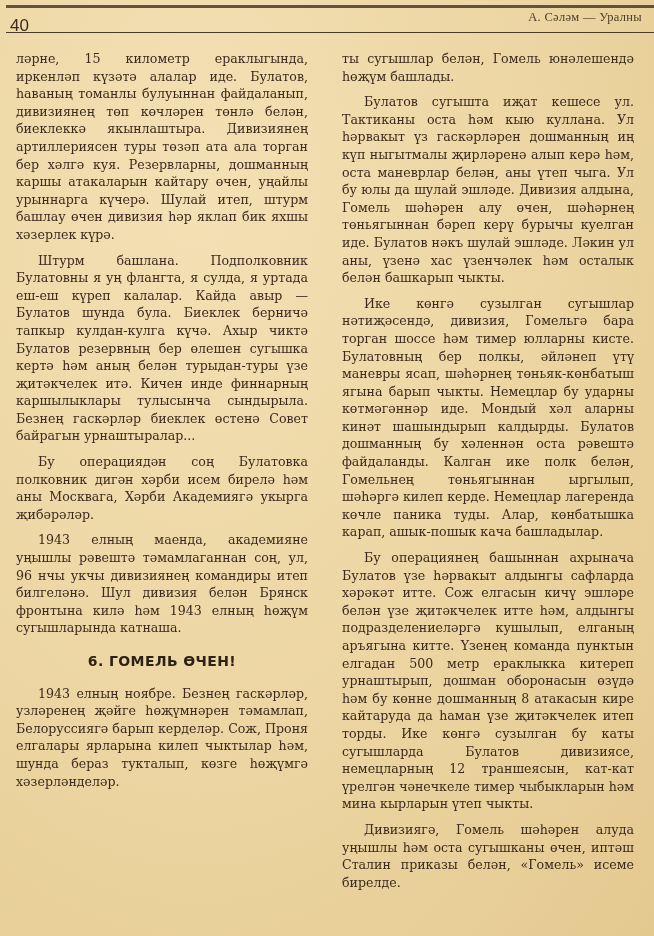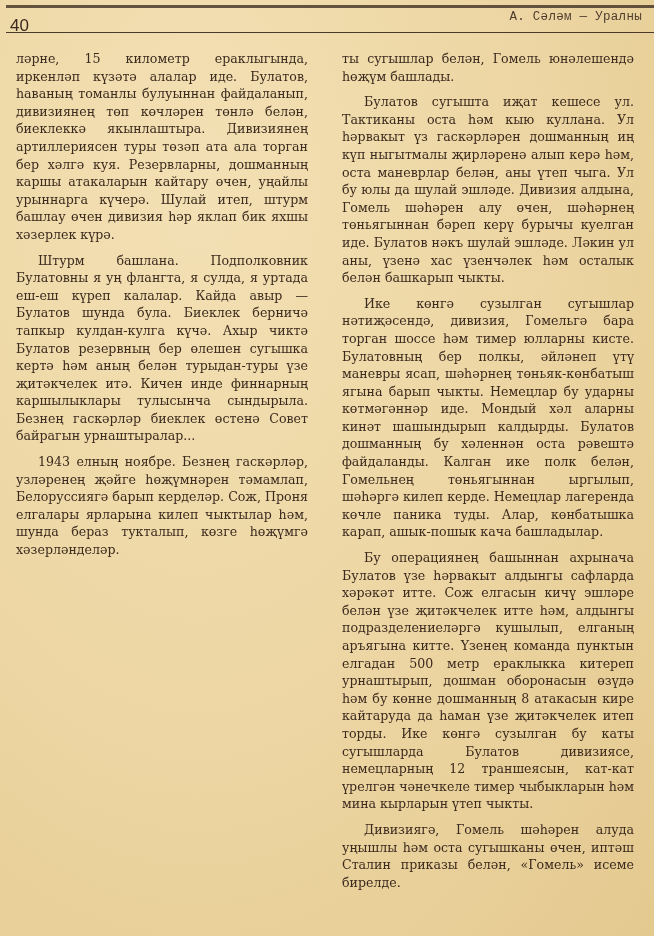--- a/index.html
+++ b/index.html
@@ -7,21 +7,21 @@
     width: 654px; height: 936px; overflow: hidden;
     background: #efd9a8;
     background-image: radial-gradient(ellipse at 30% 20%, #f3e0b4 0%, #ecd5a2 55%, #e4c98f 100%);
     font-family: "DejaVu Serif", serif;
     color: #3b2a1e;
     position: relative;
   }
   .page { position: absolute; left: 0; top: 0; width: 654px; height: 936px; }
   .header { position: absolute; left: 6px; top: 0; width: 648px; height: 36px; }
   .rule-top { position: absolute; left: 0; right: 0; top: 5px; height: 3px; background: #4a3a2c; opacity: 0.85; }
-  .running-title { position: absolute; right: 12px; top: 10px; font-size: 12.5px; letter-spacing: 0.3px; color: #4e3d2e; font-family: Liberation Mono, monospace; }
+  .running-title { position: absolute; right: 12px; top: 10px; font-size: 12.5px; letter-spacing: 0.3px; color: #4e3d2e; font-family: Liberation Serif, serif; }
   .page-number { position: absolute; left: 4px; top: 16px; font-size: 17px; color: #3b2a1e; font-family: "Liberation Sans", sans-serif; }
   .rule-bottom { position: absolute; left: 0; right: 0; top: 32px; height: 1px; background: #4a3a2c; }
   .col { position: absolute; top: 42px; width: 308px; font-size: 12.6px; line-height: 17.6px; text-align: justify; hyphens: manual; }
   .col-left { left: 8px; }
   .col-right { left: 334px; }
   .col p { margin: 8px; text-indent: 22px; }
   .col p.cont { text-indent: 0; }
   .col p.gap { margin-top: 7px; }
   .section-heading {
     margin: 16px 0 14px 0; text-align: center; text-indent: 0;
@@ -37,20 +37,23 @@
   <div class="header">
     <div class="rule-top"></div>
     <div class="running-title">А. Сәләм — Уралны</div>
     <div class="page-number">40</div>
     <div class="rule-bottom"></div>
   </div>
 
   <div class="col col-left">
     <p class="cont">ләрне, 15 километр ераклыгында, иркенләп күзәтә алалар иде. Булатов, һаваның томанлы булуыннан файдаланып, дивизиянең төп көчләрен төнлә белән, биеклеккә якынлаштыра. Дивизиянең артиллериясен туры төзәп ата ала торган бер хәлгә куя. Резервларны, дошманның каршы атакаларын кайтару өчен, уңайлы урыннарга күчерә. Шулай итеп, штурм башлау өчен дивизия һәр яклап бик яхшы хәзерлек күрә.</p>
     <p>Штурм башлана. Подполковник Булатовны я уң флангта, я сулда, я уртада еш-еш күреп калалар. Кайда авыр — Булатов шунда була. Биеклек берничә тапкыр кулдан-кулга күчә. Ахыр чиктә Булатов резервның бер өлешен сугышка кертә һәм аның белән турыдан-туры үзе җитәкчелек итә. Кичен инде финнарның каршылыклары тулысынча сындырыла. Безнең гаскәрләр биеклек өстенә Совет байрагын урнаштыралар...</p>
+    <p>Бу операциядән соң Булатовка полковник дигән хәрби исем бирелә һәм аны Москвага, Хәрби Академиягә укырга җибәрәләр.</p>
+    <p class="gap">1943 елның маенда, академияне уңышлы рәвештә тәмамлаганнан соң, ул, 96 нчы укчы дивизиянең командиры итеп билгеләнә. Шул дивизия белән Брянск фронтына килә һәм 1943 елның һөҗүм сугышларында катнаша.</p>
+    <div class="section-heading">6. ГОМЕЛЬ ӨЧЕН!</div>
     <p>1943 елның ноябре. Безнең гаскәрләр, узләренең җәйге һөҗүмнәрен тәмамлап, Белоруссиягә барып керделәр. Сож, Проня елгалары ярларына килеп чыктылар һәм, шунда бераз тукталып, көзге һөҗүмгә хәзерләнделәр.</p>
 
   </div>
 
   <div class="col col-right">
     <p class="cont">ты сугышлар белән, Гомель юнәлешендә һөҗүм башлады.</p>
     <p>Булатов сугышта иҗат кешесе ул. Тактиканы оста һәм кыю куллана. Ул һәрвакыт үз гаскәрләрен дошманның иң күп ныгытмалы җирләренә алып керә һәм, оста маневрлар белән, аны үтеп чыга. Ул бу юлы да шулай эшләде. Дивизия алдына, Гомель шәһәрен алу өчен, шәһәрнең төньягыннан бәреп керү бурычы куелган иде. Булатов нәкъ шулай эшләде. Ләкин ул аны, үзенә хас үзенчәлек һәм осталык белән башкарып чыкты.</p>
     <p class="gap">Ике көнгә сузылган сугышлар нәтиҗәсендә, дивизия, Гомельгә бара торган шоссе һәм тимер юлларны кисте. Булатовның бер полкы, әйләнеп үтү маневры ясап, шәһәрнең төньяк-көнбатыш ягына барып чыкты. Немецлар бу ударны көтмәгәннәр иде. Мондый хәл аларны кинәт шашындырып калдырды. Булатов дошманның бу хәленнән оста рәвештә файдаланды. Калган ике полк белән, Гомельнең төньягыннан ыргылып, шәһәргә килеп керде. Немецлар лагеренда көчле паника туды. Алар, көнбатышка карап, ашык-пошык кача башладылар.</p>
     <p class="gap">Бу операциянең башыннан ахрынача Булатов үзе һәрвакыт алдынгы сафларда хәрәкәт итте. Сож елгасын кичү эшләре белән үзе җитәкчелек итте һәм, алдынгы подразделениеләргә кушылып, елганың аръягына китте. Үзенең команда пунктын елгадан 500 метр ераклыкка китереп урнаштырып, дошман оборонасын өзүдә һәм бу көнне дошманның 8 атакасын кире кайтаруда да һаман үзе җитәкчелек итеп торды. Ике көнгә сузылган бу каты сугышларда Булатов дивизиясе, немецларның 12 траншеясын, кат-кат үрелгән чәнечкеле тимер чыбыкларын һәм мина кырларын үтеп чыкты.</p>
     <p class="gap">Дивизиягә, Гомель шәһәрен алуда уңышлы һәм оста сугышканы өчен, иптәш Сталин приказы белән, «Гомель» исеме бирелде.</p>

